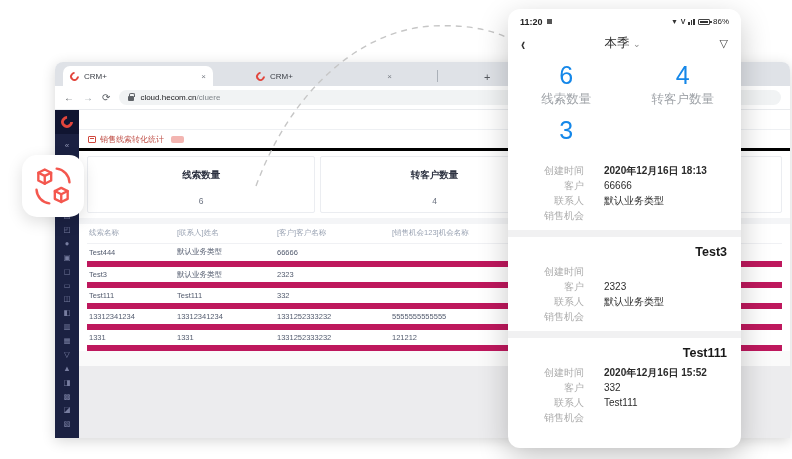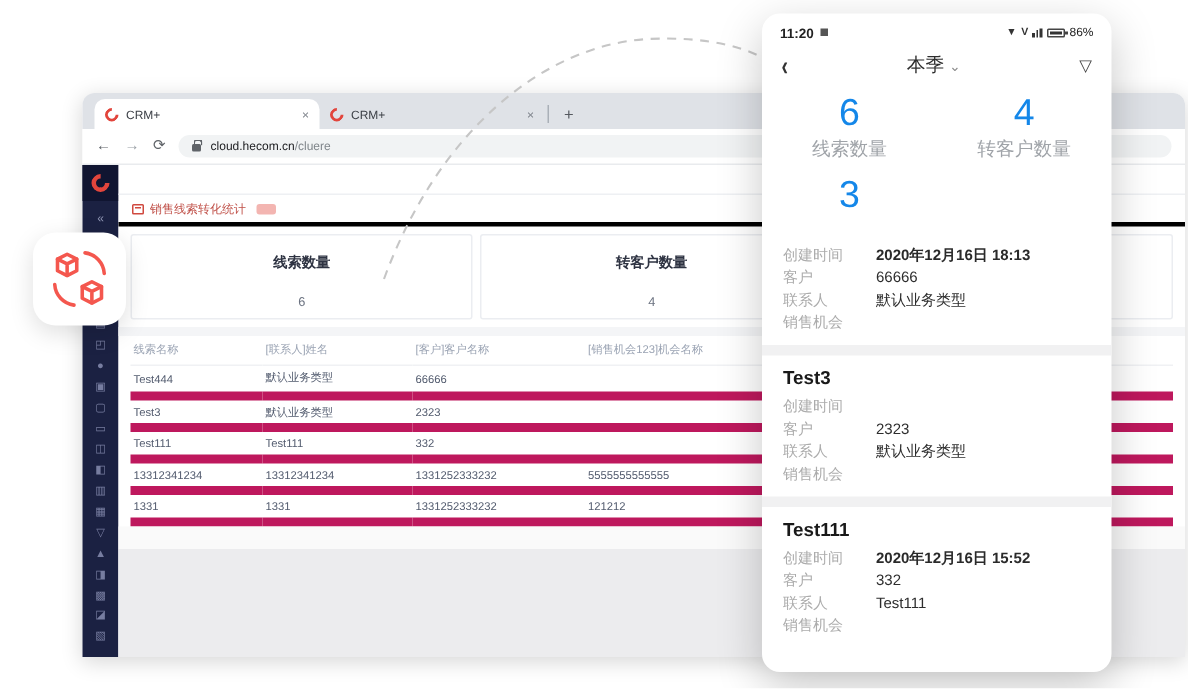--- a/index.html
+++ b/index.html
@@ -2,21 +2,21 @@
 <html><head>
 <meta charset="utf-8">
 <style>
   html,body{margin:0;padding:0;background:#fff;}
   *{box-sizing:border-box;font-family:"Liberation Sans","DejaVu Sans",sans-serif;}
   #canvas{position:relative;width:792px;height:459px;background:#fff;overflow:hidden;}
 
   
   #browser{position:absolute;left:55px;top:62px;width:735px;height:376px;z-index:1;
     border-radius:8px 8px 0 0;box-shadow:0 3px 14px rgba(0,0,0,.16);background:#fff;}
-  .tabstrip{height:24px;background:#dfe2e7;border-radius:8px 8px 0 0;display:flex;align-items:flex-end;padding-left:8px;}
+  .tabstrip{height:24px;background:#dfe2e7;border-radius:8px 8px 0 0;display:flex;align-items:flex-end;padding-left:8px;gap:36px;}
   .tab{height:20px;width:150px;display:flex;align-items:center;gap:5px;padding:0 7px;font-size:8px;color:#3b3f46;}
   .tab.active{background:#fff;border-radius:7px 7px 0 0;}
   .tab .close{margin-left:auto;color:#7a7f87;font-size:8px;}
   .tabdivider{width:1px;height:12px;background:#aab0b8;margin:0 2px 4px 2px;}
   .newtab{font-size:11px;color:#55595f;margin:0 0 3px 8px;}
   .cring{display:inline-block;border-radius:50%;border:2px solid #e2453c;border-right-color:transparent;transform:rotate(-45deg);}
   .fav{width:9px;height:9px;}
   .toolbar{height:24px;background:#fff;display:flex;align-items:center;padding:0 9px;gap:9px;border-bottom:1px solid #e9ebee;}
   .navbtn{font-size:10px;color:#5f6368;line-height:1;}
   .navbtn.dim{color:#9aa0a6;}
@@ -80,27 +80,27 @@
   .batt:after{content:"";position:absolute;right:-3px;top:1px;width:1.5px;height:2.5px;background:#444;}
   .sb-batpct{font-size:8px;font-weight:normal;color:#222;}
   .phonenav{height:27px;display:flex;align-items:center;padding:0 13px;}
   .pback{font-size:13px;color:#333;font-weight:bold;transform:scaleY(1.4);}
   .pnav-center{flex:1;text-align:center;font-size:12.5px;color:#2d2d2d;}
   .pnav-caret{font-size:9px;color:#8a8a8a;}
   .pfilter{font-size:11px;color:#444;}
   .phonestats{display:grid;grid-template-columns:1fr 1fr;row-gap:8px;padding:4px 0 10px 0;text-align:center;}
   .pstat-val{font-size:25px;color:#1487e9;line-height:1.15;}
   .pstat-lbl{font-size:12.5px;color:#9fa3a8;margin-top:1px;}
-  .phonelist{flex:1;overflow:hidden;}
+  .phonelist{flex:1;overflow:hidden;text-align:right;}
   .psep{height:7px;background:#f1f1f2;}
   .pcard{padding:8px 14px 7px 14px;}
   .ptitle{font-size:12.5px;font-weight:bold;color:#191919;margin-bottom:5px;}
   .prow{display:flex;font-size:10px;line-height:15px;}
   .plabel{width:62px;color:#acacac;flex-shrink:0;}
-  .pvalue{color:#2d2d2d;}
+  .pvalue{color:#2d2d2d;margin-left:20px;}
   .pvalue.bold{font-weight:bold;color:#2a2a2a;}
 </style>
 </head>
 <body>
 
 <div id="canvas">
 
   <div id="browser">
     <div class="tabstrip">
       <div class="tab active">

